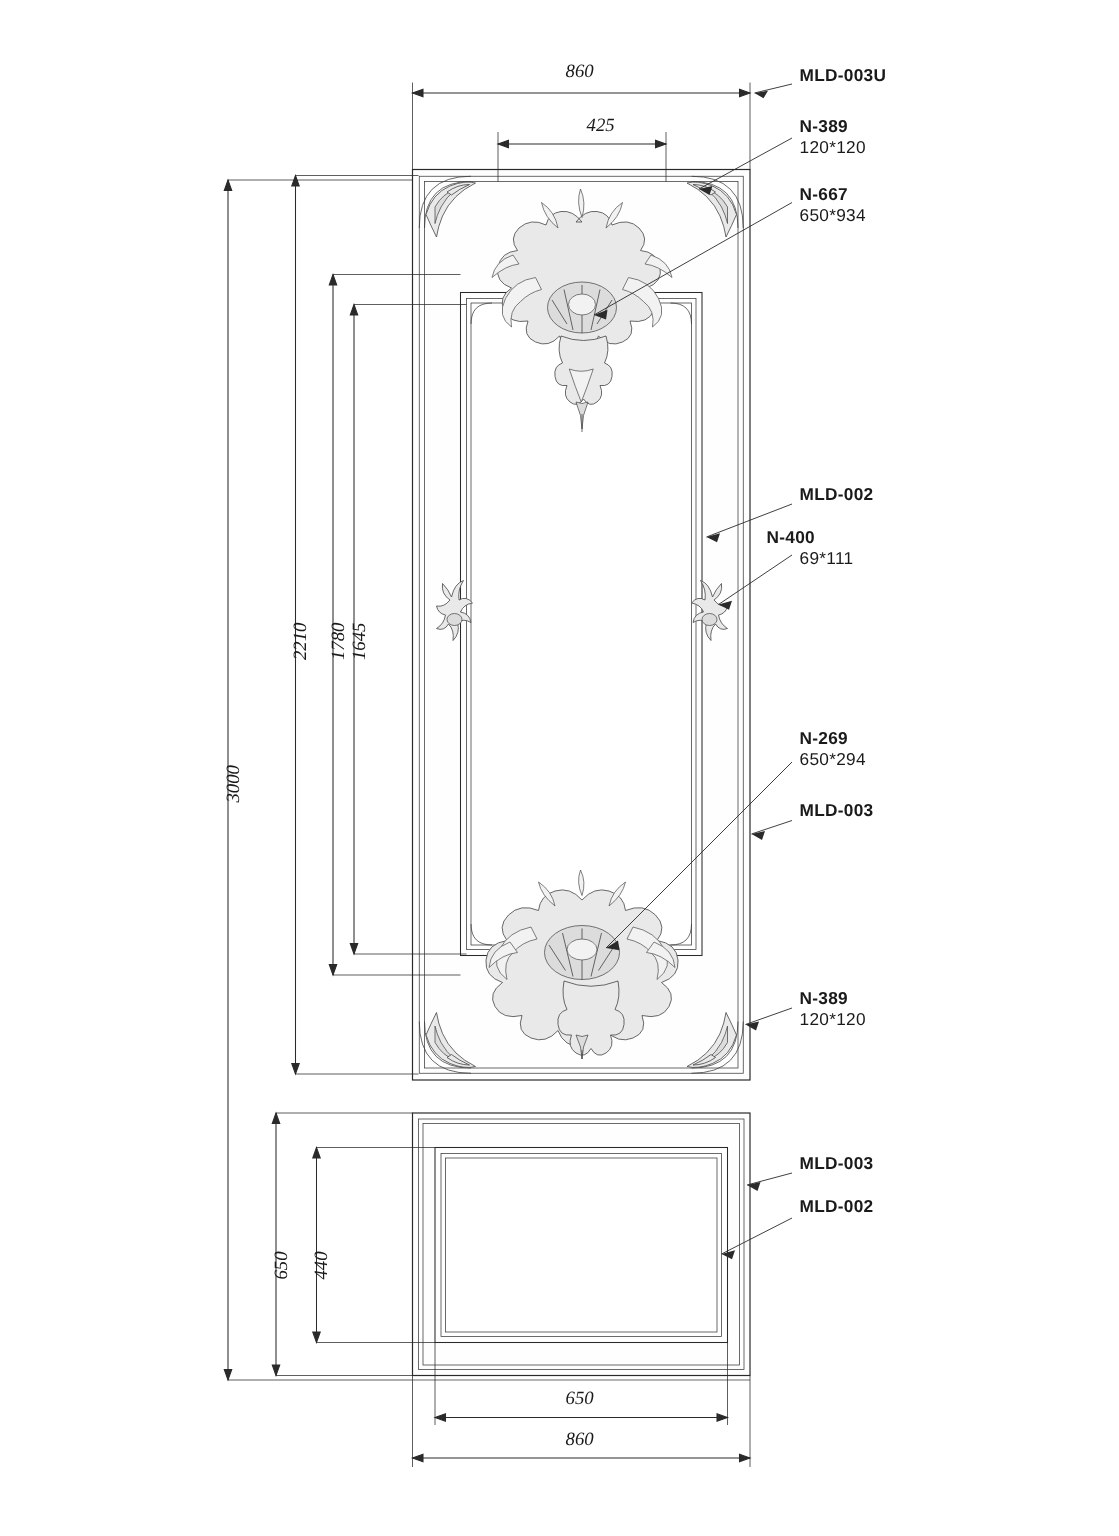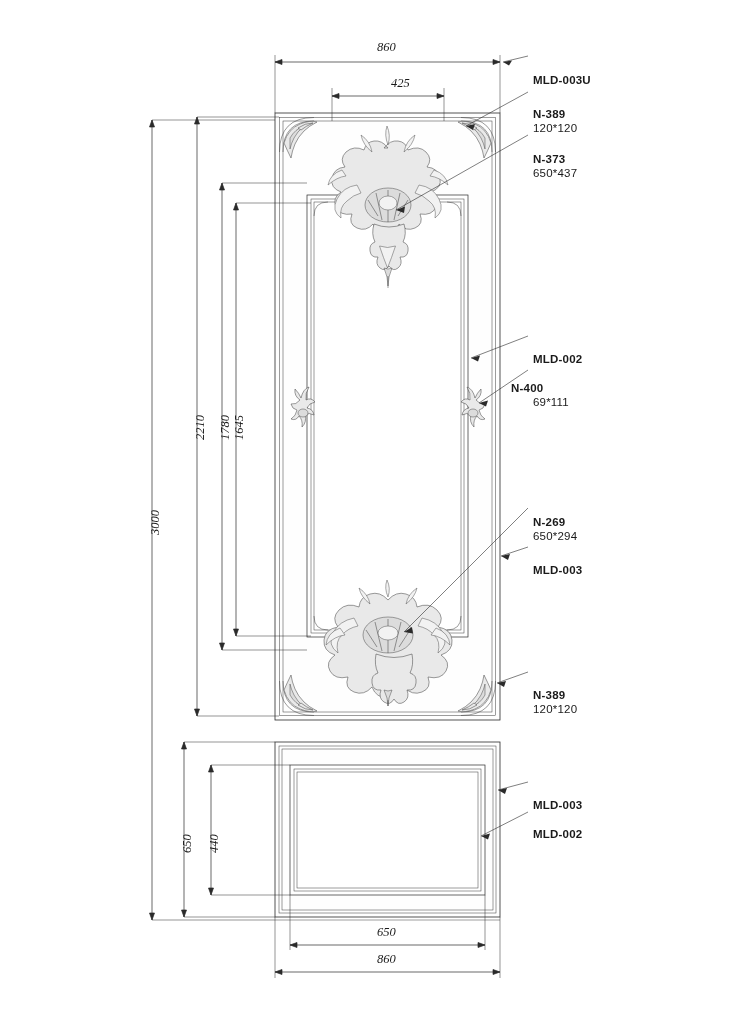--- a/index.html
+++ b/index.html
@@ -17,21 +17,20 @@
     background: #ffffff;
     overflow: hidden;
   }
   .lbl {
     position: absolute;
     font-family: "Liberation Sans", sans-serif;
     font-size: 11.5px;
     color: #1a1a1a;
     white-space: nowrap;
     letter-spacing: 0.2px;
-    margin-top: 29px;
   }
   .lbl.bold { font-weight: bold; }
   .dim {
     position: absolute;
     font-family: "Liberation Serif", serif;
     font-style: italic;
     font-size: 12.5px;
     color: #1a1a1a;
     white-space: nowrap;
   }
@@ -261,22 +260,22 @@
 
     <line class="ln-lead" x1="481" y1="836" x2="528" y2="812"></line>
     <path d="M481,836 l9,-2.5 l-2,6 z" fill="#2a2a2a"></path>
   </svg>
 
   <div class="lbl bold" style="left:533px; top:45px;">MLD-003U</div>
 
   <div class="lbl bold" style="left:533px; top:79px;">N-389</div>
   <div class="lbl" style="left:533px; top:93px;">120*120</div>
 
-  <div class="lbl bold" style="left:533px; top:124px;">N-373</div>
-  <div class="lbl" style="left:533px; top:138px;">650*437</div>
+  <div class="lbl bold" style="left:533px; top:124px;">N-667</div>
+  <div class="lbl" style="left:533px; top:138px;">650*934</div>
 
   <div class="lbl bold" style="left:533px; top:324px;">MLD-002</div>
 
   <div class="lbl bold" style="left:511px; top:353px;">N-400</div>
   <div class="lbl" style="left:533px; top:367px;">69*111</div>
 
   <div class="lbl bold" style="left:533px; top:487px;">N-269</div>
   <div class="lbl" style="left:533px; top:501px;">650*294</div>
 
   <div class="lbl bold" style="left:533px; top:535px;">MLD-003</div>

